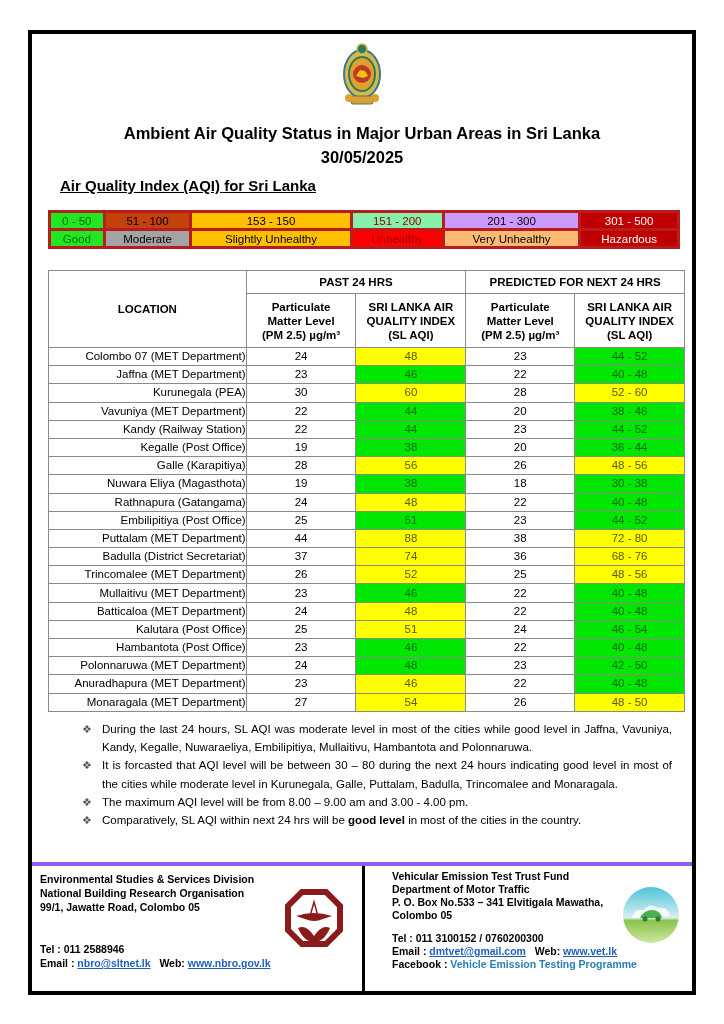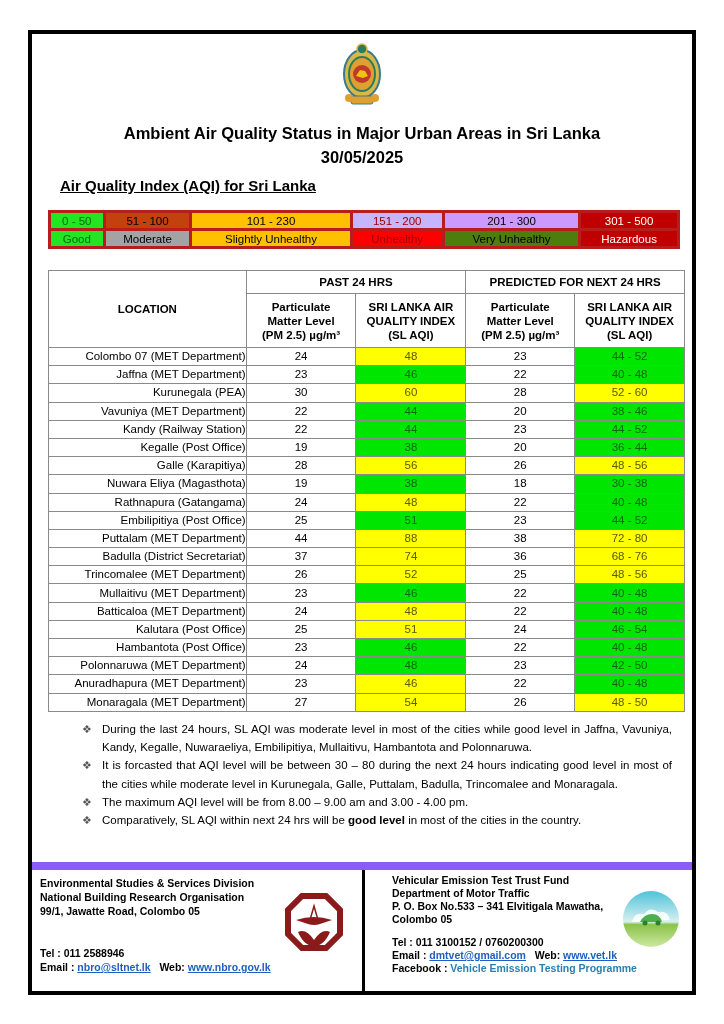--- a/index.html
+++ b/index.html
@@ -15,21 +15,21 @@
   .aqi th { font-weight: bold; text-align: center; font-size: 11.5px; line-height: 14px; }
   .aqi th.grp { height: 22px; }
   .aqi th.sub { height: 53px; }
   .aqi td { height: 17.2px; text-align: center; line-height: 17px; }
   .aqi td.loc { text-align: right; padding-left: 5px; }
   .good { background: #00e600; color: #0a6a0a; }
   .mod { background: #ffff00; color: #5a5a00; }
   .bullets { position: absolute; left: 82px; top: 720px; width: 590px; font-size: 11.5px; line-height: 18.2px; }
   .bullets .b { position: relative; padding-left: 20px; text-align: justify; }
   .bullets .b .dia { position: absolute; left: 0; top: 0; color: #555; font-size: 11px; }
-  .footer { position: absolute; left: 32px; top: 862px; width: 660px; height: 125px; border-top: 8px solid #8b5cf6; }
+  .footer { position: absolute; left: 32px; top: 862px; width: 660px; height: 125px; border-top: 4px solid #8b5cf6; }
   .footer .divider { position: absolute; left: 330px; top: 0; width: 3px; height: 125px; background: #000; }
   .fleft { position: absolute; left: 8px; top: 6px; width: 320px; font-size: 10.5px; font-weight: bold; line-height: 14px; }
   .fright { position: absolute; left: 340px; top: 4px; width: 320px; font-size: 10.5px; font-weight: bold; line-height: 13px; margin-left: 20px; }
   .link { color: #1f5fbf; text-decoration: underline; }
   .fb { color: #2a7fb0; }
   .nbro-logo { position: absolute; left: 252px; top: 22px; width: 60px; height: 60px; }
   .vet-logo { position: absolute; left: 590px; top: 20px; width: 58px; height: 58px; }
 </style>
 </head>
 <body>
@@ -52,31 +52,31 @@
   <div>30/05/2025</div>
 </div>
 
 <div class="subtitle">Air Quality Index (AQI) for Sri Lanka</div>
 
 <table class="legend">
   <tbody>
       <tr id="legend-ranges">
         <td style="background: rgb(34, 230, 34); color: rgb(10, 106, 10);">0 - 50</td>
         <td style="background: #c2410c; color: rgb(0, 0, 0);">51 - 100</td>
-        <td style="background: rgb(255, 192, 0); color: rgb(0, 0, 0);">101 - 230</td>
-        <td style="background: #c4b5fd; color: rgb(160, 0, 0); text-align: center;">151 - 200</td>
+        <td style="background: rgb(255, 192, 0); color: rgb(0, 0, 0);">153 - 150</td>
+        <td style="background: #86efac; color: rgb(160, 0, 0); text-align: center;">151 - 200</td>
         <td style="background: rgb(204, 153, 255); color: rgb(0, 0, 0);">201 - 300</td>
         <td style="background: rgb(192, 0, 0); color: rgb(255, 255, 255);">301 - 500</td>
       </tr>
   <tr id="legend-labels">
         <td style="background: rgb(34, 230, 34); color: rgb(10, 106, 10);">Good</td>
         <td style="background: #a3a3a3; color: rgb(0, 0, 0);">Moderate</td>
         <td style="background: rgb(255, 192, 0); color: rgb(0, 0, 0);">Slightly Unhealthy</td>
         <td style="background: rgb(255, 0, 0); color: rgb(160, 0, 0);">Unhealthy</td>
-        <td style="background: #4d7c0f; color: rgb(0, 0, 0);">Very Unhealthy</td>
+        <td style="background: #fdba74; color: rgb(0, 0, 0);">Very Unhealthy</td>
         <td style="background: rgb(192, 0, 0); color: rgb(255, 255, 255);">Hazardous</td>
       </tr>
 </tbody>
   </table>
 
 <table class="aqi">
   <colgroup>
     <col style="width:198px">
       <col style="width:110px">
       <col style="width:110px">

